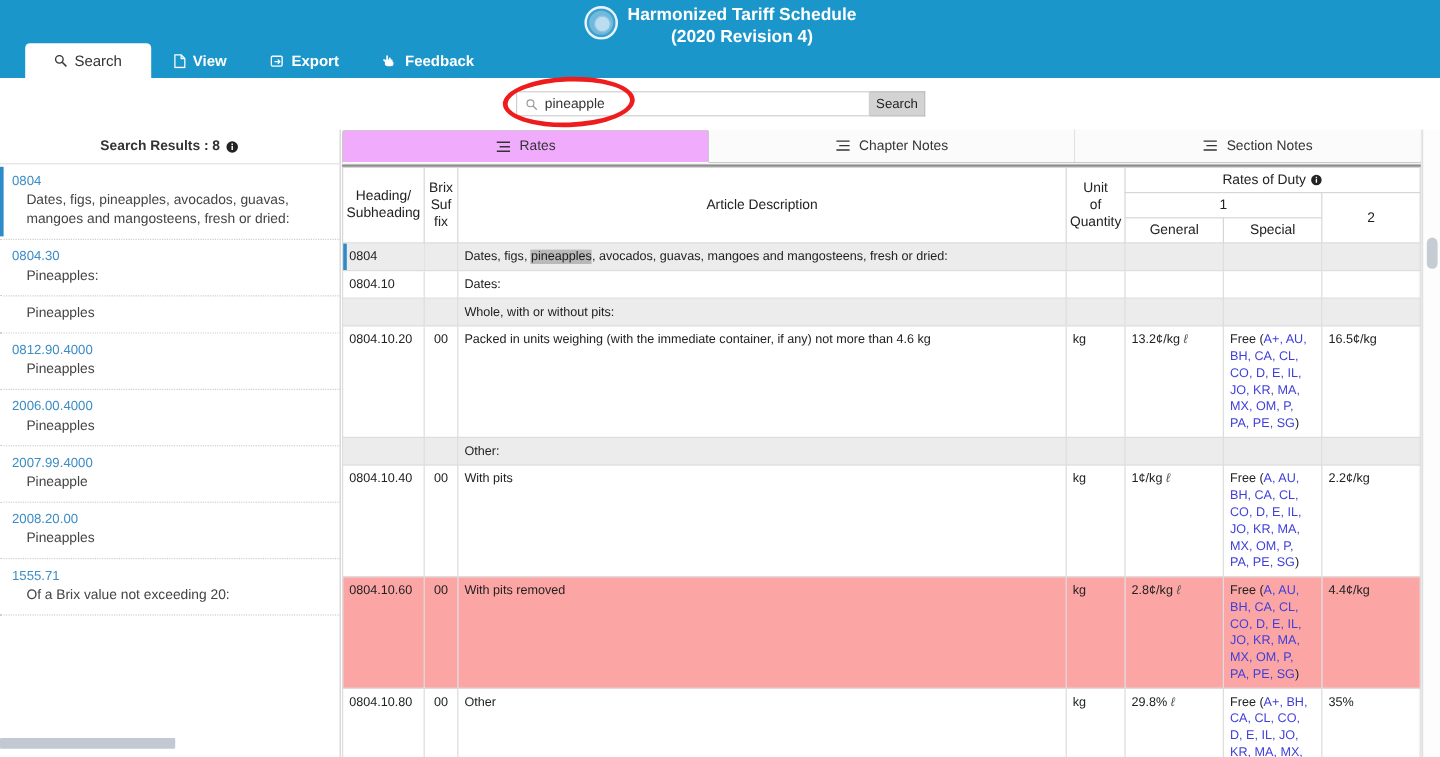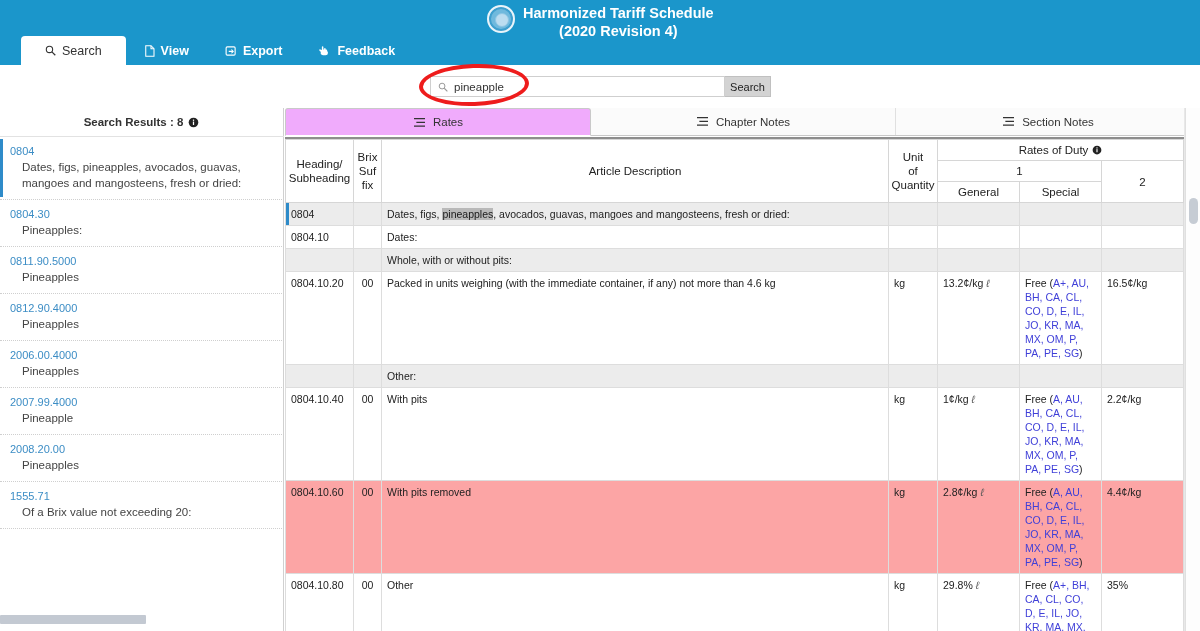--- a/index.html
+++ b/index.html
@@ -333,21 +333,20 @@
   <div class="sr-list" id="sr-list">
       <div class="sr-item active">
         <div class="sr-code">0804</div>
         <div class="sr-desc">Dates, figs, pineapples, avocados, guavas, mangoes and mangosteens, fresh or dried:</div>
       </div>
       <div class="sr-item">
         <div class="sr-code">0804.30</div>
         <div class="sr-desc">Pineapples:</div>
       </div>
       <div class="sr-item">
-        <div class="sr-code">0811.90.5000</div>
         <div class="sr-desc">Pineapples</div>
       </div>
       <div class="sr-item">
         <div class="sr-code">0812.90.4000</div>
         <div class="sr-desc">Pineapples</div>
       </div>
       <div class="sr-item">
         <div class="sr-code">2006.00.4000</div>
         <div class="sr-desc">Pineapples</div>
       </div>

